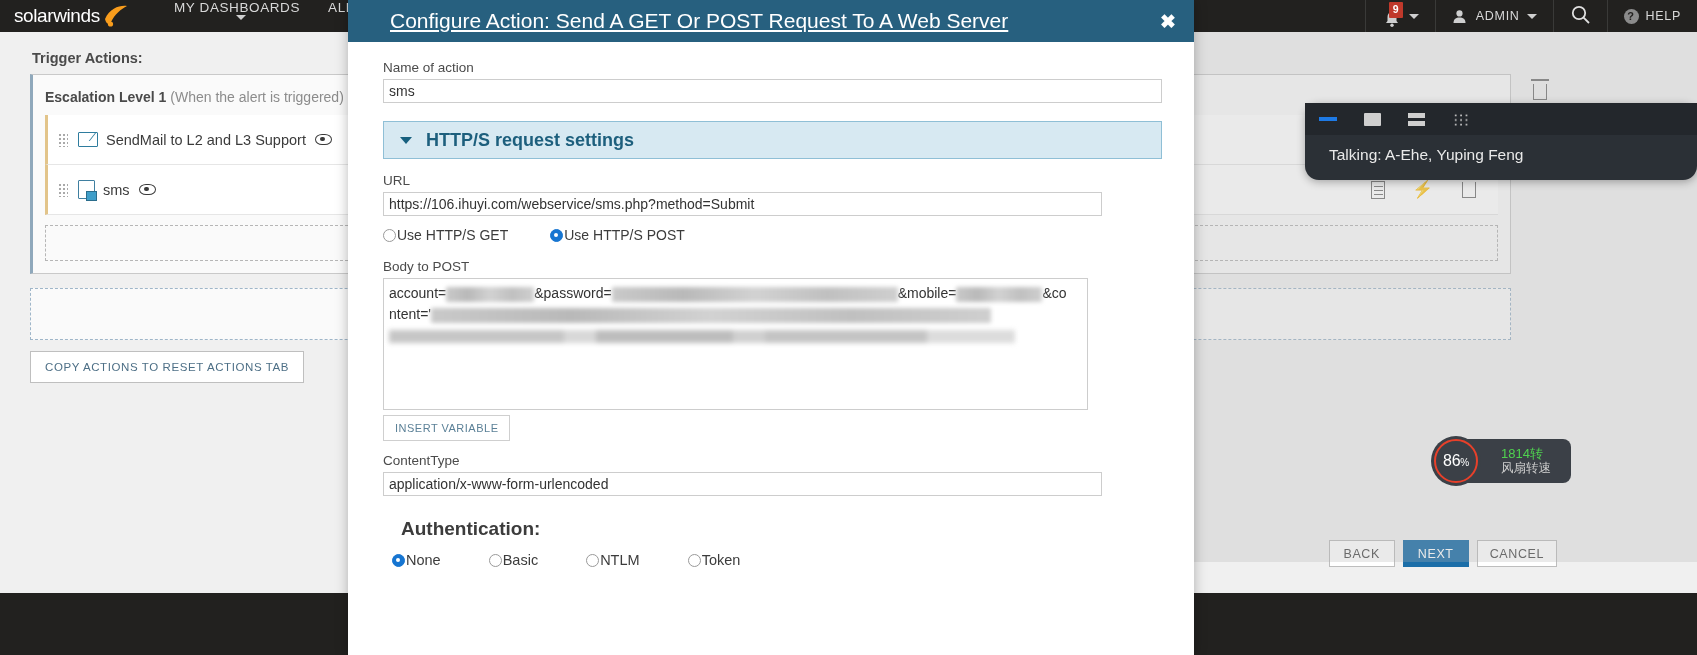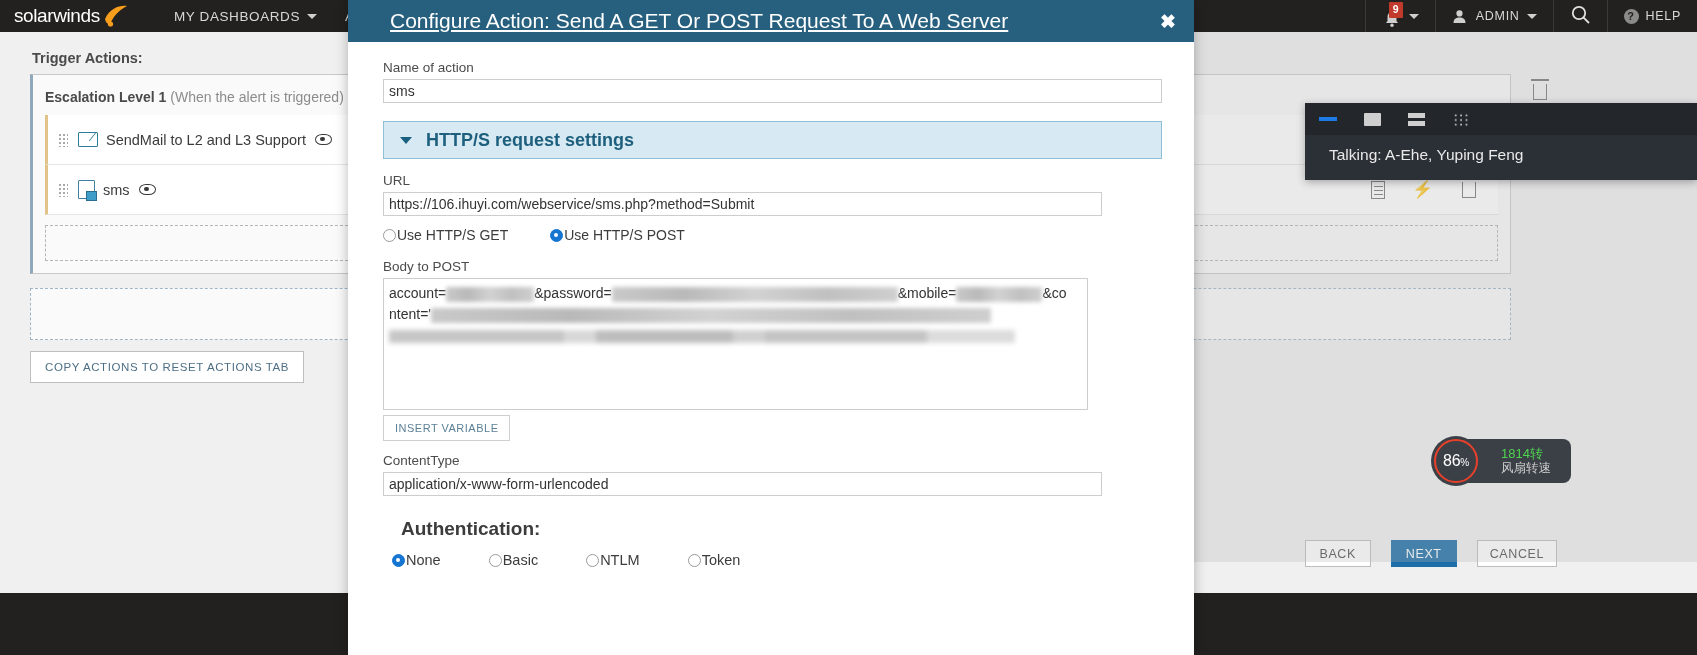--- a/index.html
+++ b/index.html
@@ -47,20 +47,21 @@
   }
   .nav-item {
     color: #d8d8d8;
     font-size: 13.5px;
     letter-spacing: 0.6px;
     padding: 0 14px;
     display: flex;
     align-items: center;
     height: 32px;
     white-space: nowrap;
+    flex-direction: column;
   }
   .caret-d {
     display: inline-block;
     margin-left: 7px;
     width: 0; height: 0;
     border-left: 5px solid transparent;
     border-right: 5px solid transparent;
     border-top: 5px solid #cfcfcf;
   }
   .nav-right {
@@ -271,21 +272,21 @@
     color: #4d6f86;
     font-size: 11.5px;
     letter-spacing: 0.6px;
     padding: 9px 14px;
   }
   .btn-row-right {
     position: absolute;
     right: 140px;
     bottom: 88px;
     display: flex;
-    gap: 20px;
+    gap: 8px;
   }
   .wz-btn {
     min-width: 66px;
     height: 27px;
     border: 1px solid #bdbdbd;
     background: #ffffff;
     color: #4f4f4f;
     font-size: 12.5px;
     letter-spacing: 0.6px;
     display: flex;
@@ -479,20 +480,21 @@
   }
 
   
   .talk-widget {
     position: absolute;
     left: 1305px; top: 103px;
     width: 392px; height: 77px;
     background: #2b3036;
     z-index: 40;
     box-shadow: 0 2px 8px rgba(0,0,0,0.3);
+    border-radius: 14px;
   }
   .talk-bar {
     height: 32px;
     background: #23272c;
     display: flex;
     align-items: center;
     gap: 22px;
     padding-left: 12px;
   }
   .tb-ico { display: flex; align-items: center; justify-content: center; width: 22px; height: 20px; }

